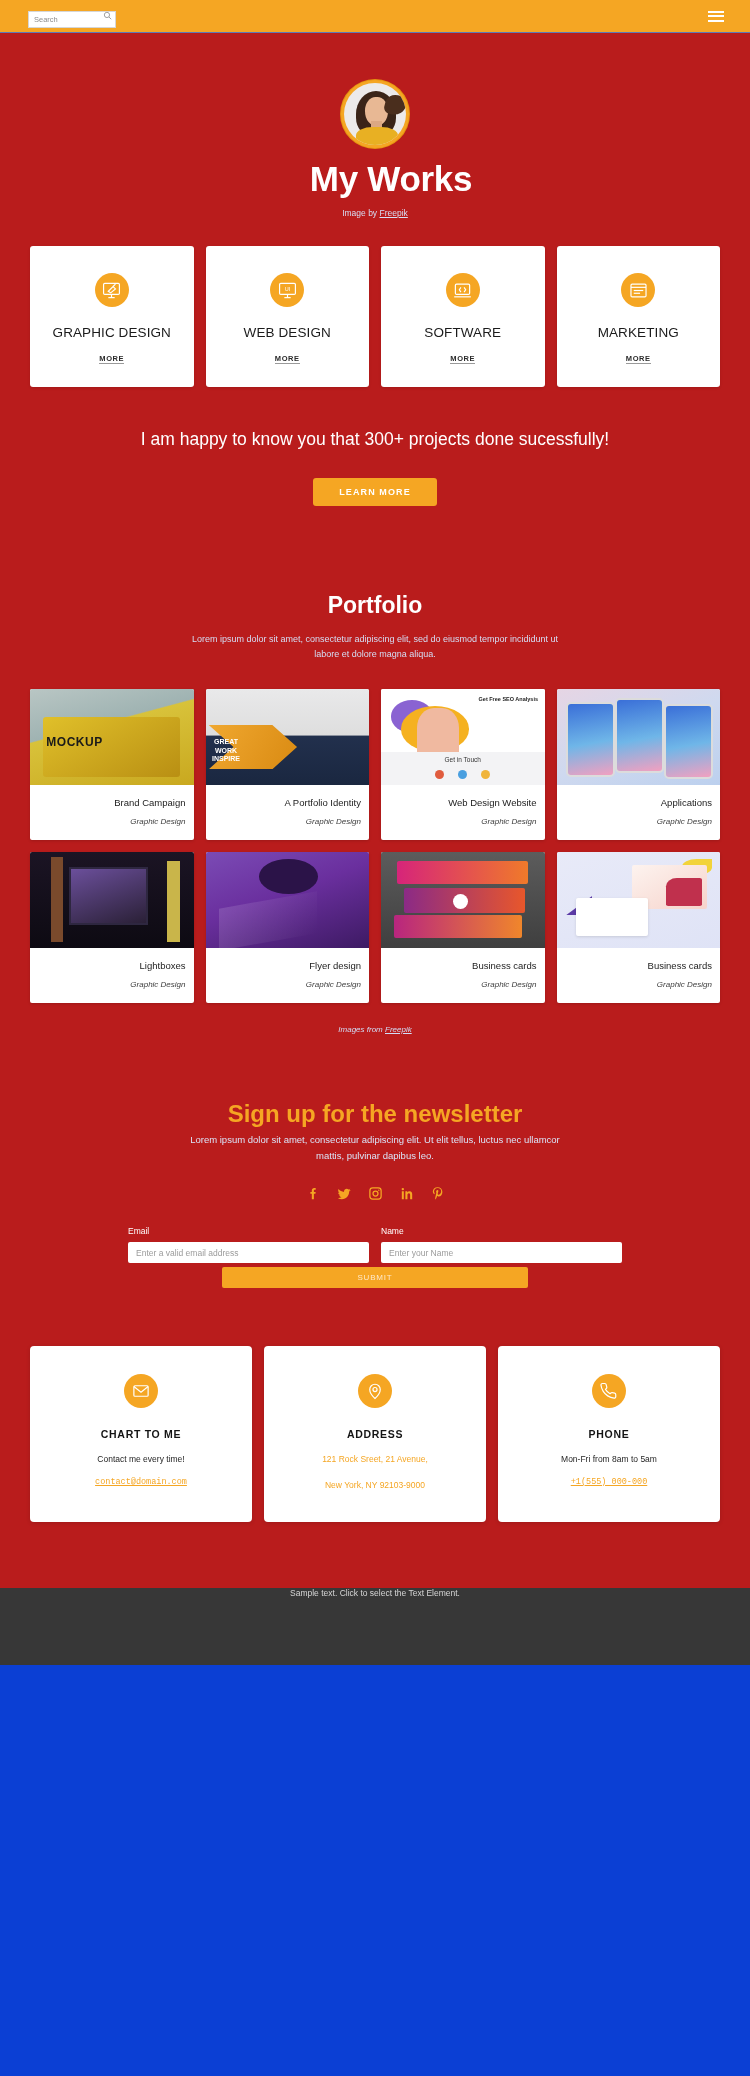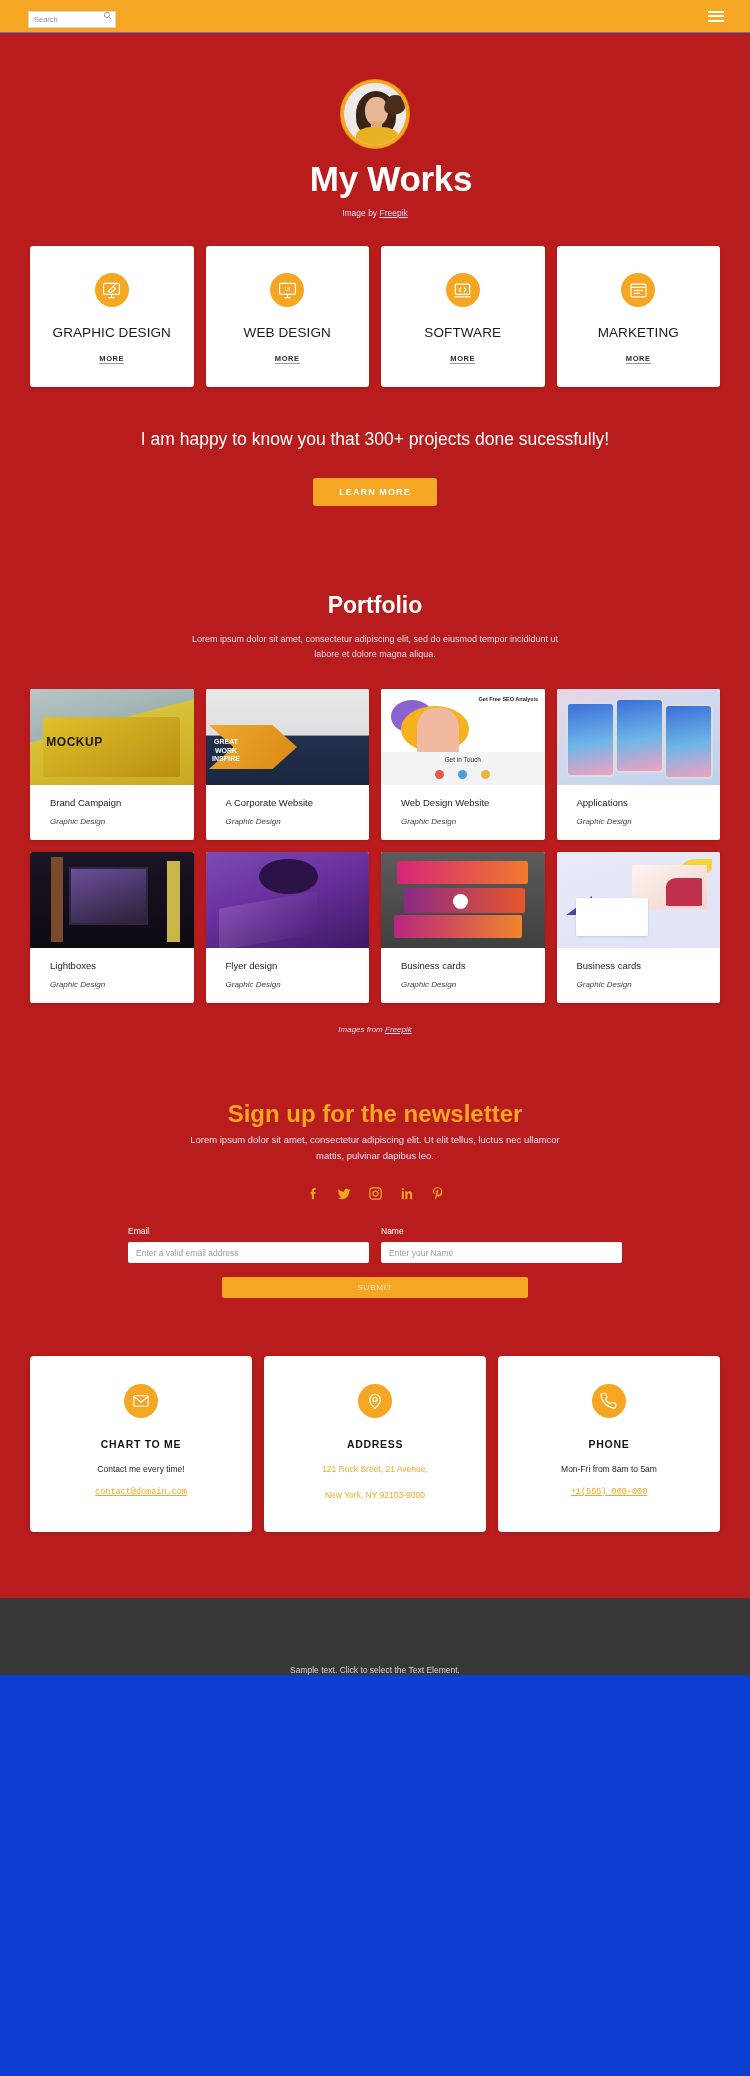--- a/index.html
+++ b/index.html
@@ -187,21 +187,21 @@
   }
   .pf-grid {
     margin-top: 27px;
     display: grid;
     grid-template-columns: repeat(4, 1fr);
     gap: 12px;
     padding: 0 30px;
   }
   .pf-item { background: #ffffff; border-radius: 2px; overflow: hidden; box-shadow: 0 1px 3px rgba(0,0,0,0.15); }
   .pf-thumb { width: 100%; height: 96px; position: relative; overflow: hidden; }
-  .pf-cap { padding: 12px 20px 14px; text-align: left; }
+  .pf-cap { padding: 12px 8px 14px; text-align: right; }
   .pf-name { font-size: 9.5px; color: #1c1c1c; }
   .pf-cat { margin-top: 9px; font-size: 8px; font-style: italic; color: #3d3d3d; }
   .pf-credit { margin-top: 22px; text-align: center; font-size: 8px; font-style: italic; color: #d2dcf6; }
   .pf-credit a { color: #d2dcf6; text-decoration: underline; }
 
   
   .t1 { background: linear-gradient(165deg,#b9c6c4 0%,#9fb3b2 38%,#d8c23a 39%,#c9a81f 100%); text-decoration: underline; }
   .t1 .bag { position: absolute; left: 8%; top: 30%; width: 84%; height: 62%; background: linear-gradient(150deg,#e0c02a,#b98f13); border-radius: 3px; }
   .t1 .mk { position: absolute; left: 10%; top: 48%; font-size: 12px; font-weight: bold; color: #1a1a1a; letter-spacing: 0.5px; }
   .t2 { background: linear-gradient(180deg,#e9e9ea 0%,#dedede 48%,#22304d 49%,#1a2740 100%); }
@@ -260,21 +260,21 @@
     background: #ffffff;
     font-family: "Liberation Sans", sans-serif;
     font-size: 8.5px;
     color: #555;
     padding: 0 8px;
     outline: none;
   }
   .field input::placeholder { color: #9b9b9b; }
   .submit-btn {
     display: block;
-    margin: 14px auto 0;
+    margin: 4px auto 0;
     width: 306px;
     height: 21px;
     background: #f5a623;
     color: #ffe9c9;
     border: none;
     border-radius: 2px;
     font-family: "Liberation Sans", sans-serif;
     font-size: 8px;
     letter-spacing: 0.8px;
     cursor: pointer;
@@ -306,21 +306,21 @@
   .ct-title { font-size: 10.5px; font-weight: bold; letter-spacing: 0.7px; color: #141414; }
   .ct-line { margin-top: 13px; font-size: 8.5px; font-weight: normal; color: #1f1f1f; line-height: 1.5; }
   .ct-line.accent { font-weight: normal; color: #f5a623; }
   .ct-link { display: inline-block; margin-top: 11px; font-size: 8.5px; color: #f5a623; text-decoration: underline; cursor: pointer; font-family: Liberation Mono, monospace; }
 
   
   .footer {
     background: #373737;
     height: 77px;
     display: flex;
-    align-items: flex-end;
+    align-items: flex-start;
     justify-content: center;
   }
   .footer-text { font-size: 8.5px; color: #d6d6d6; }
 </style>
 </head>
 <body>
 
 <div class="page">
 
   <div class="topbar">
@@ -432,21 +432,21 @@
           <div class="pf-cat">Graphic Design</div>
         </div>
       </div>
 
       <div class="pf-item">
         <div class="pf-thumb t2">
           <div class="tri"></div>
           <div class="lbl">GREAT<br>WORK<br>INSPIRE</div>
         </div>
         <div class="pf-cap">
-          <div class="pf-name">A Corporate Website</div>
+          <div class="pf-name">A Portfolio Identity</div>
           <div class="pf-cat">Graphic Design</div>
         </div>
       </div>
 
       <div class="pf-item">
         <div class="pf-thumb t3">
           <div class="blob2"></div>
           <div class="blob"></div>
           <div class="man"></div>
           <div class="head">Get Free SEO Analysis</div>

